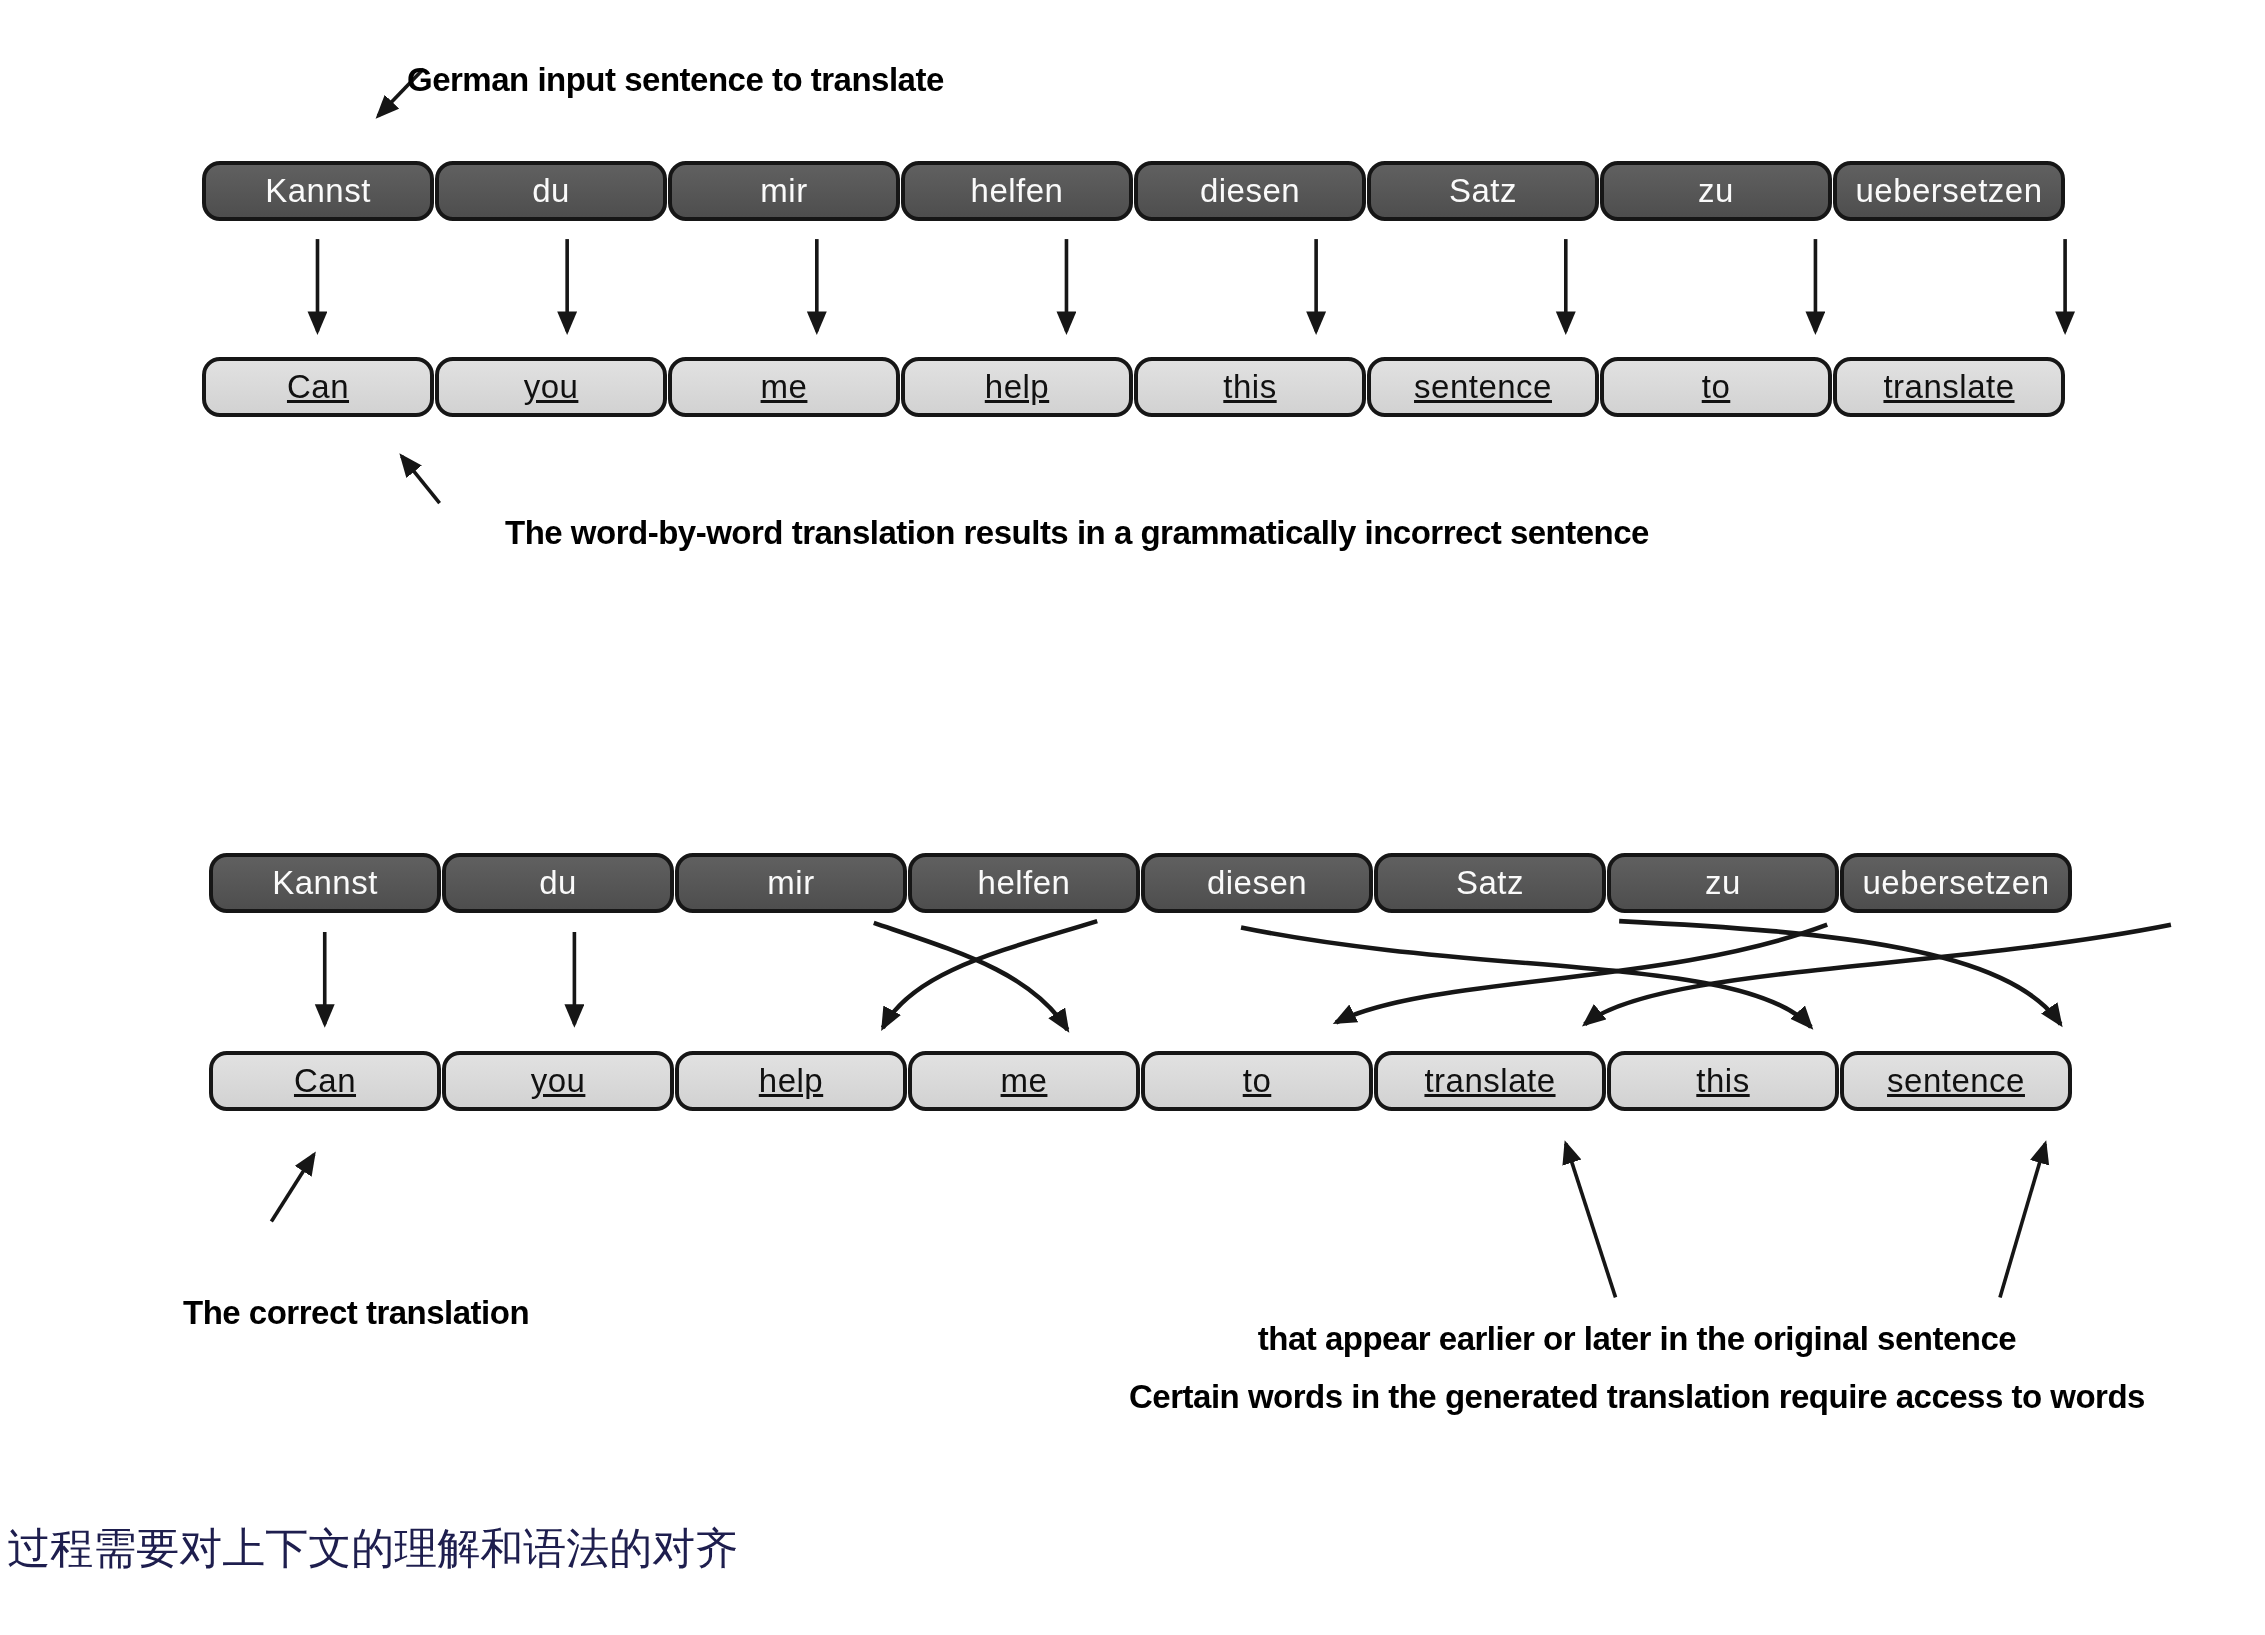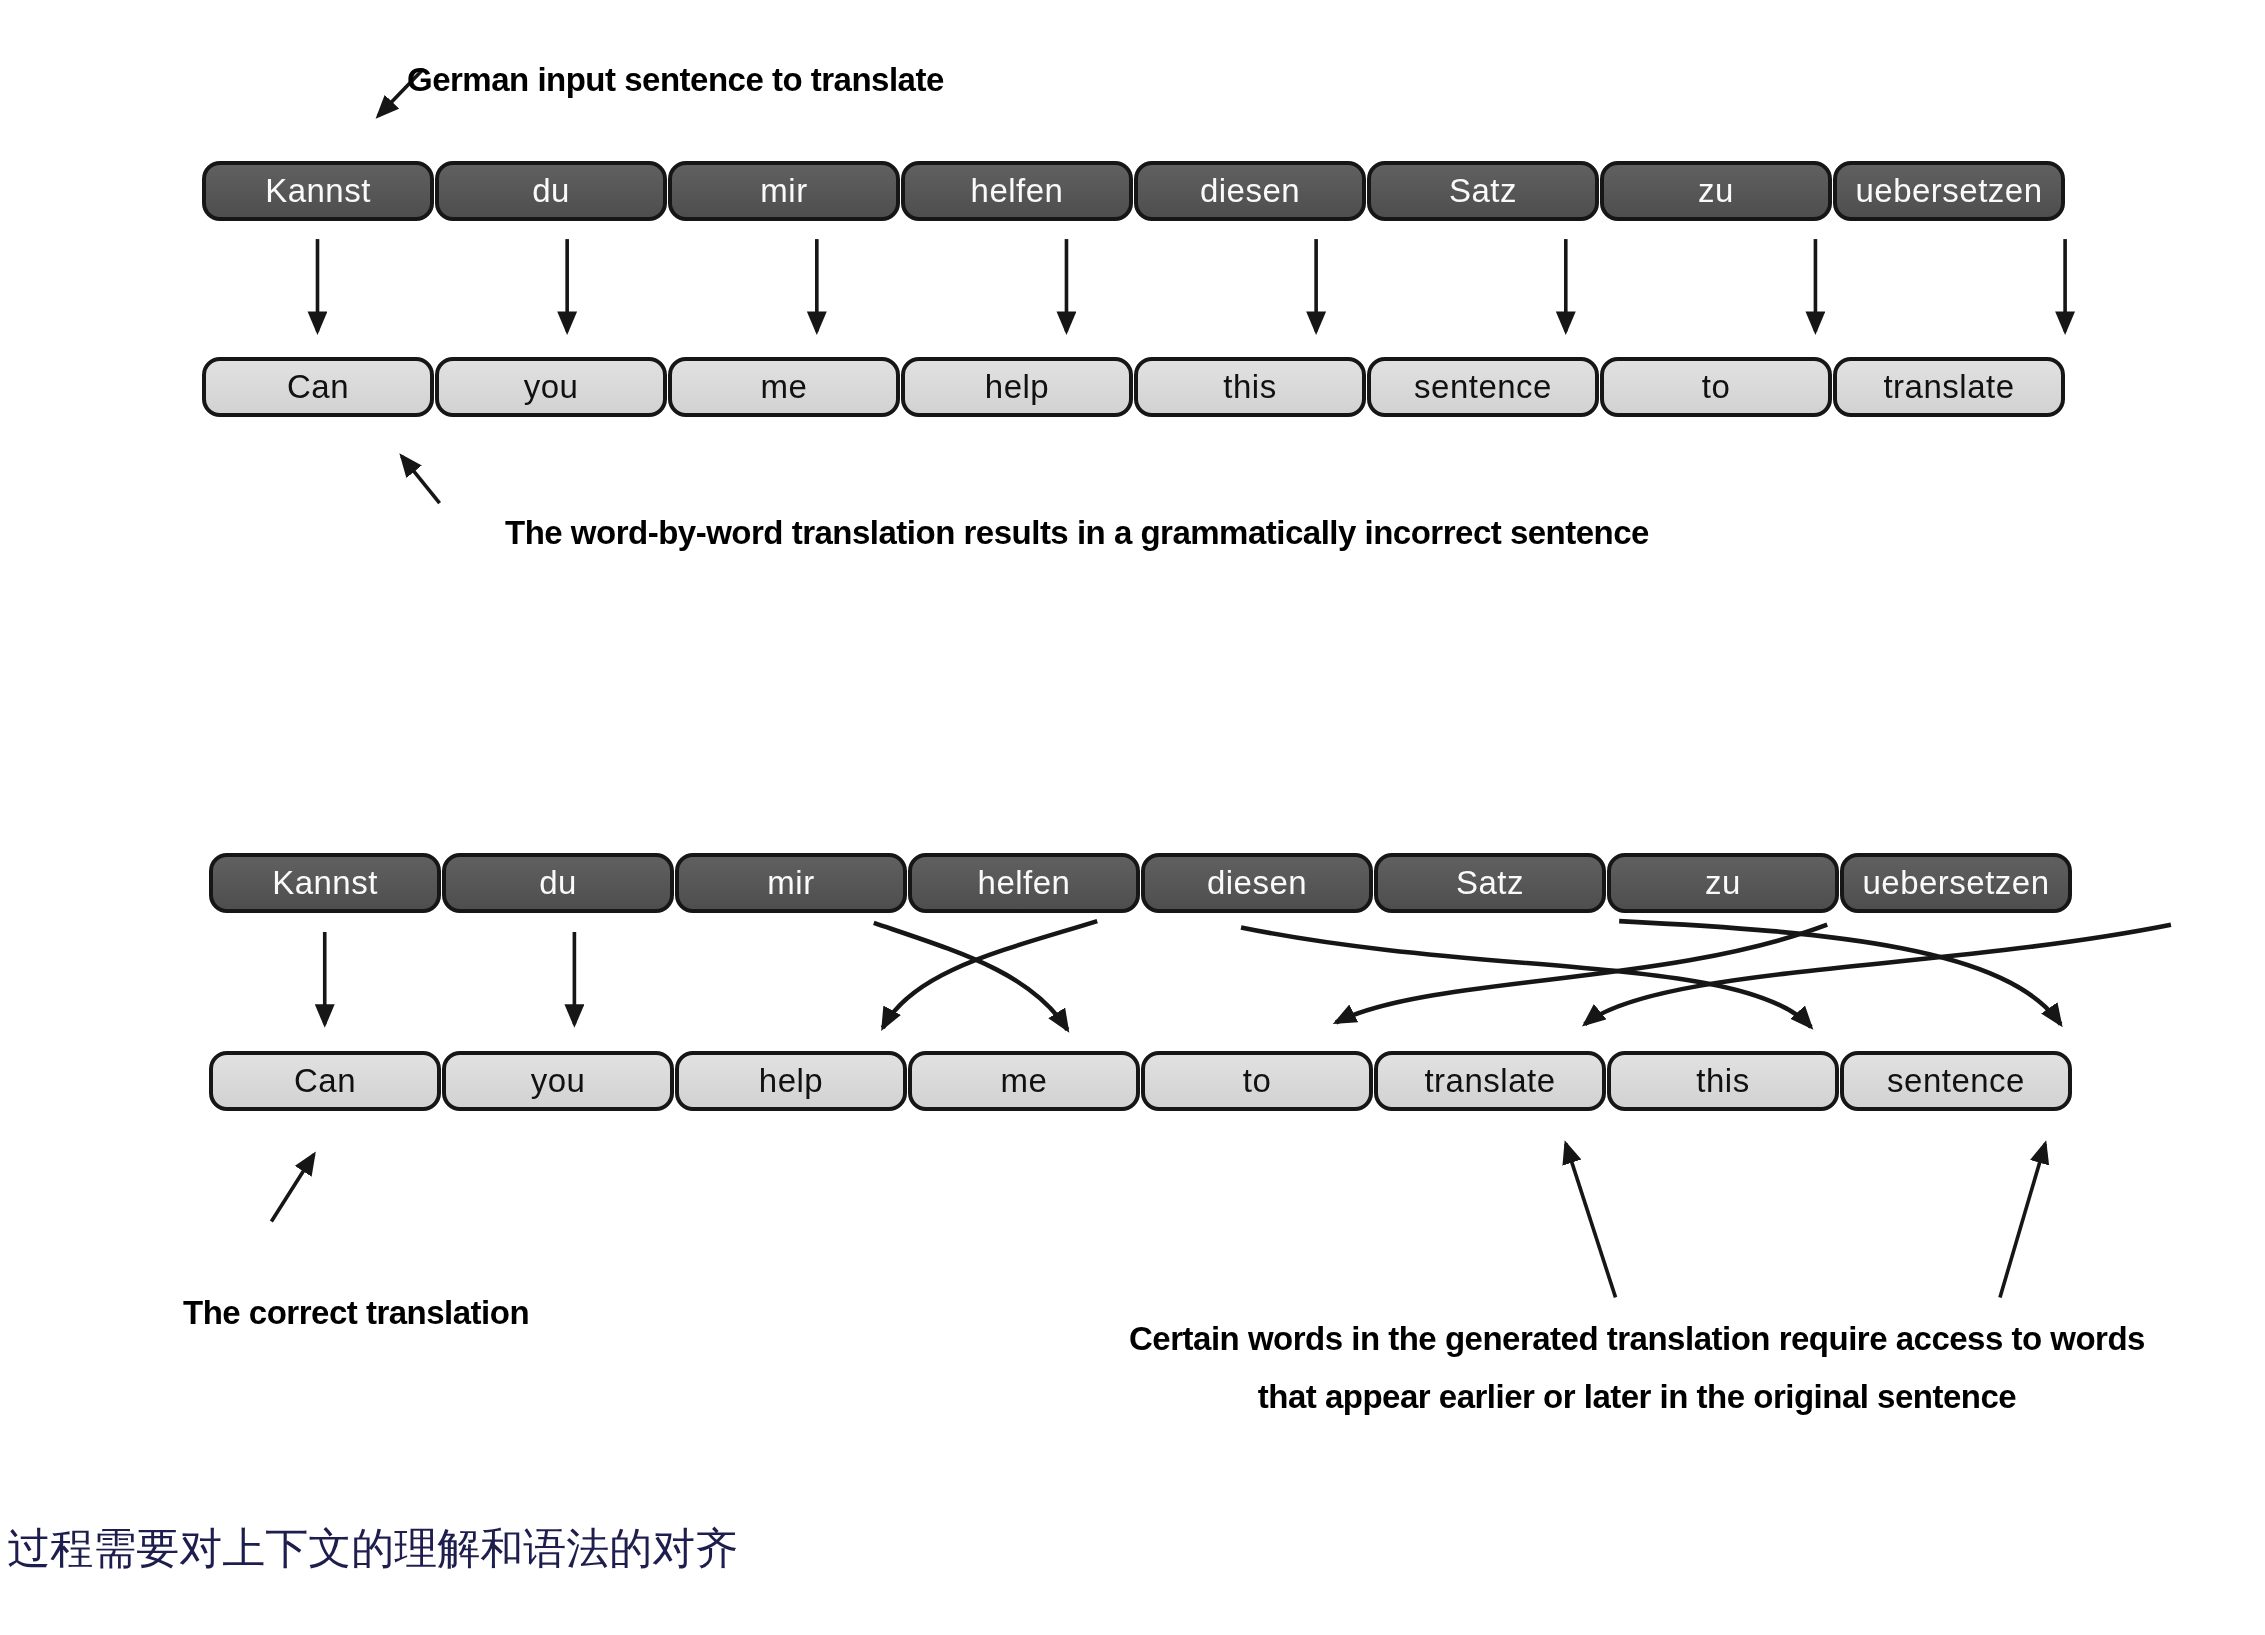--- a/index.html
+++ b/index.html
@@ -40,20 +40,21 @@
     letter-spacing:0.5px;
     flex:none;
   }
   .box.dark{
     background:linear-gradient(#606060,#4e4e4e);
     color:#fafafa;
   }
   .box.light{
     background:linear-gradient(#e1e1e1,#d2d2d2);
     color:#111111;
+    text-decoration:underline;
   }
   .ann{
     position:absolute;
     font-weight:bold;
     font-size:33px;
     color:#000000;
     white-space:nowrap;
     letter-spacing:-0.5px;
   }
   .ann-german-input      {left:407px; top:12.7px;margin-top:48px;}
@@ -117,22 +118,22 @@
       <line x1="300" y1="1350" x2="347" y2="1276" marker-end="url(#ah)"></line>
       <line x1="1786" y1="1434" x2="1731" y2="1264" marker-end="url(#ah)"></line>
       <line x1="2211" y1="1434" x2="2261" y2="1264" marker-end="url(#ah)"></line>
     </g>
   </svg>
 
   <div class="ann ann-german-input">German input sentence to translate</div>
   <div class="ann ann-word-by-word">The word-by-word translation results in a grammatically incorrect sentence</div>
   <div class="ann ann-correct">The correct translation</div>
   <div class="ann ann-context">
+    <div>that appear earlier or later in the original sentence</div>
     <div>Certain words in the generated translation require access to words</div>
-    <div>that appear earlier or later in the original sentence</div>
   </div>
 
   <div class="word-row row-top-german">
     <div class="box dark">Kannst</div>
     <div class="box dark">du</div>
     <div class="box dark">mir</div>
     <div class="box dark">helfen</div>
     <div class="box dark">diesen</div>
     <div class="box dark">Satz</div>
     <div class="box dark">zu</div>

